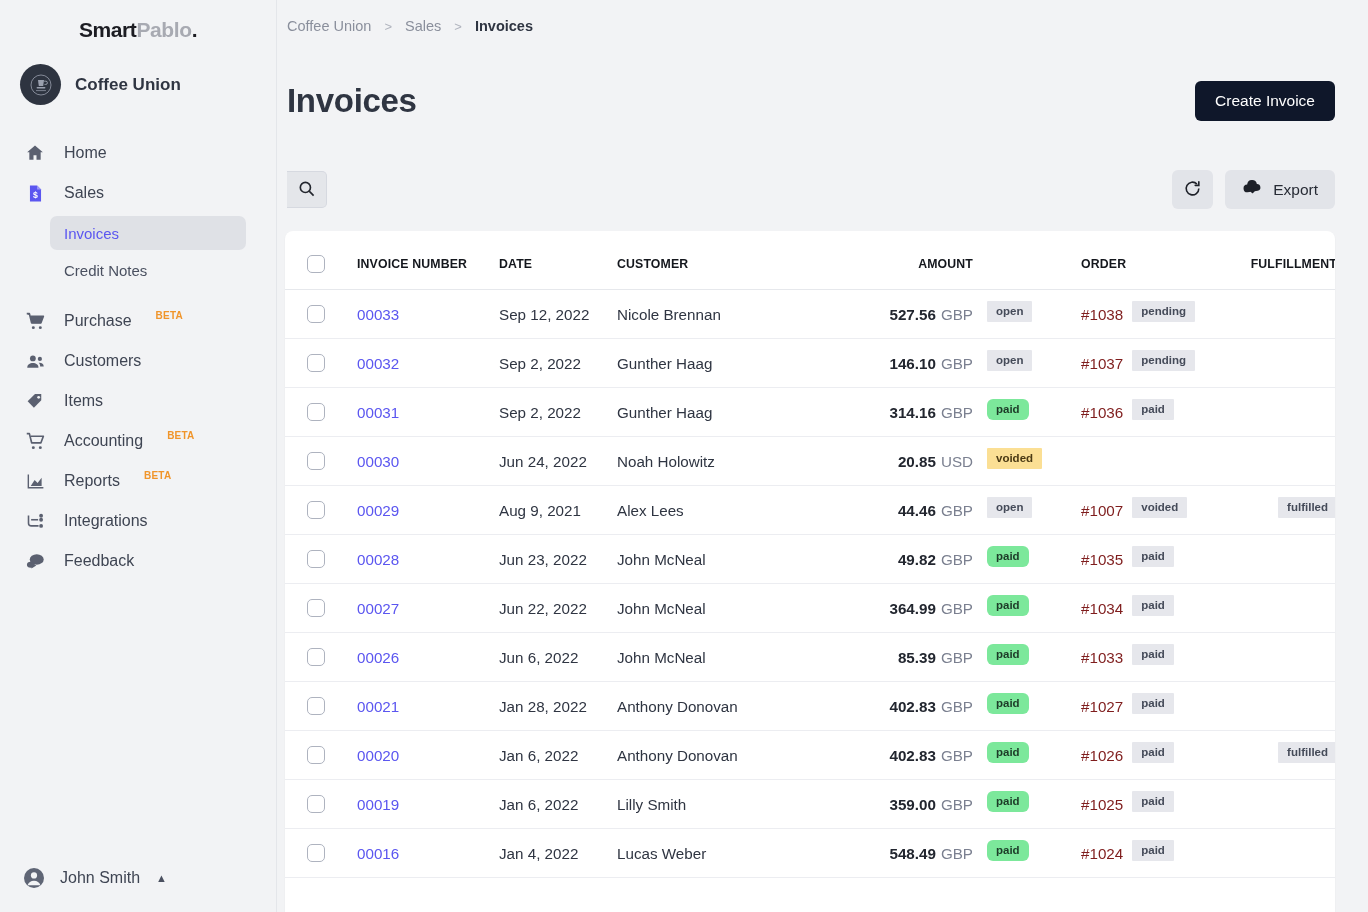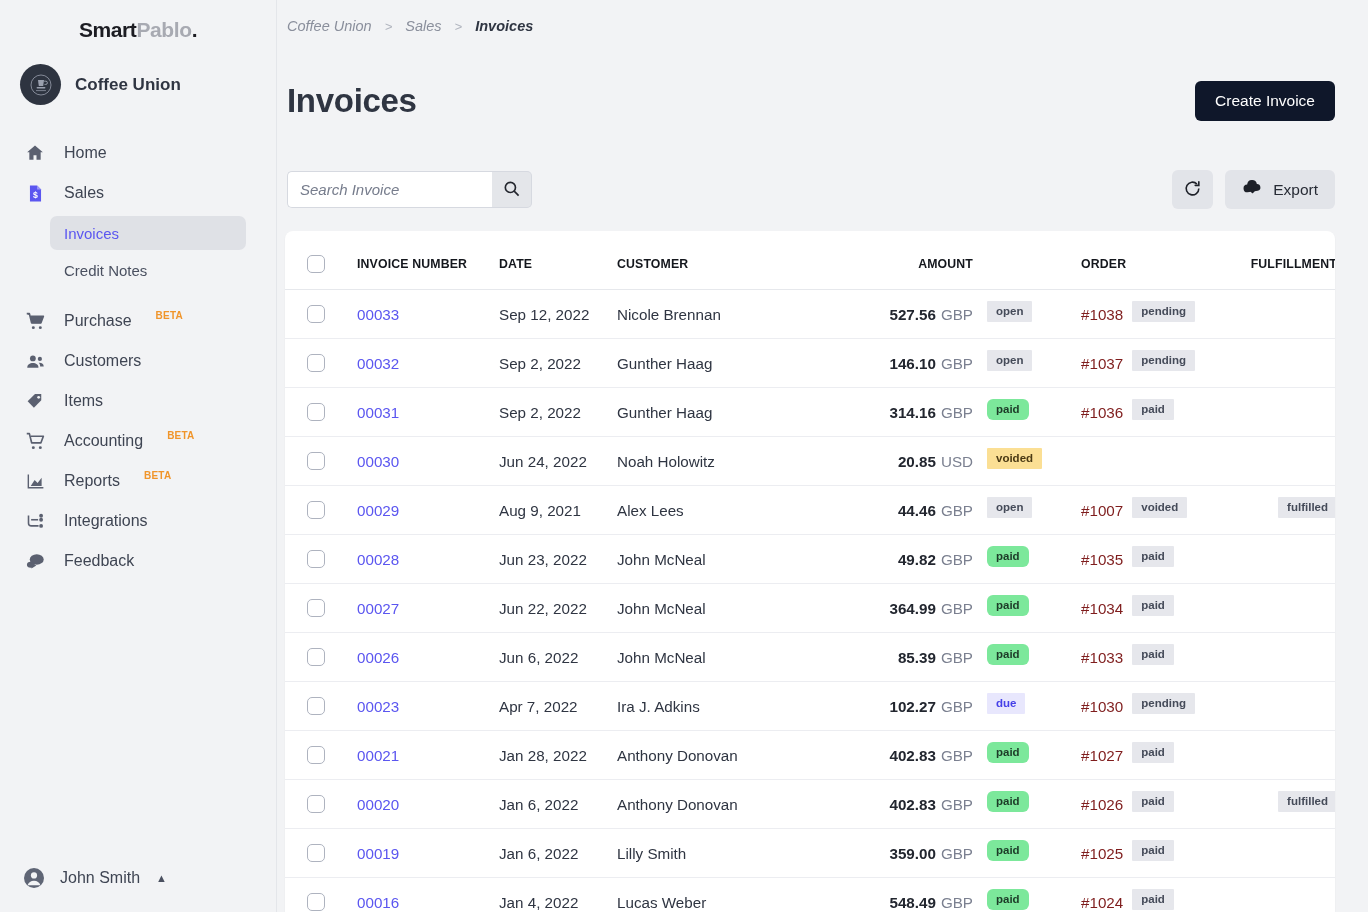--- a/index.html
+++ b/index.html
@@ -59,21 +59,21 @@
   .user-bar {
     display: flex; align-items: center; gap: 14px;
     padding: 0 0 22px 22px;
   }
   .user-avatar { width: 24px; height: 24px; flex: none; color: #5f6575; }
   .user-name { font-size: 16px; color: #3f4553; }
   .caret-up { margin-left: 2px; color: #4a5060; font-size: 11px; }
 
   
   .main { flex: 1; height: 912px; position: relative; overflow: hidden; }
-  .crumbs { padding: 18px 0 0 10px; font-size: 14.5px; color: #8a8f9c; font-style: italic; }
+  .crumbs { padding: 18px 0 0 10px; font-size: 14.5px; color: #8a8f9c; }
   .crumbs a { color: #8a8f9c; text-decoration: none; }
   .crumbs .sep { margin: 0 9px; color: #b0b4be; font-size: 13px; }
   .crumbs .cur { color: #2f3542; font-weight: bold; }
 
   .title-row {
     display: flex; align-items: center; justify-content: space-between;
     padding: 26px 33px 0 10px;
   }
   .page-title { font-size: 33px; font-weight: bold; color: #2f3542; letter-spacing: -0.3px; }
   .btn-primary {
@@ -326,21 +326,20 @@
       <span class="cur">Invoices</span>
     </div>
 
     <div class="title-row">
       <h1 class="page-title">Invoices</h1>
       <button class="btn-primary">Create Invoice</button>
     </div>
 
     <div class="toolbar">
       <div class="search-group">
-        <input class="search-input" type="text" placeholder="Search Invoice" style="">
         <button class="search-btn">
           <span>
             <svg width="19" height="19" viewBox="0 0 24 24" fill="none" stroke="#23262e" stroke-width="2.1">
               <circle cx="10.6" cy="10.6" r="6.4"></circle>
                 <path d="M15.4 15.4 21 21"></path>
             </svg>
           </span>
         </button>
       </div>
       <div class="tool-right">
@@ -530,39 +529,20 @@
                 </span>
               </td>
               <td class="c-ful">
                 <span class="ful-cell"></span>
               </td>
             </tr>
             <tr>
               <td class="c-chk">
                 <span class="chk"></span>
               </td>
-              <td class="c-num"><a class="inv-link" href="#">00023</a></td>
-              <td class="c-date">Apr 7, 2022</td>
-              <td class="c-cust">Ira J. Adkins</td>
-              <td class="c-amt"><span class="amt-val">102.27</span><span class="amt-cur">GBP</span></td>
-              <td class="c-stat"><span class="badge b-indigo">due</span></td>
-              <td class="c-ord">
-                <span class="ord-cell">
-                  <a class="ord-link" href="#">#1030</a>
-                  <span class="badge b-gray">pending</span>
-                </span>
-              </td>
-              <td class="c-ful">
-                <span class="ful-cell"></span>
-              </td>
-            </tr>
-            <tr>
-              <td class="c-chk">
-                <span class="chk"></span>
-              </td>
               <td class="c-num"><a class="inv-link" href="#">00021</a></td>
               <td class="c-date">Jan 28, 2022</td>
               <td class="c-cust">Anthony Donovan</td>
               <td class="c-amt"><span class="amt-val">402.83</span><span class="amt-cur">GBP</span></td>
               <td class="c-stat"><span class="badge b-green">paid</span></td>
               <td class="c-ord">
                 <span class="ord-cell">
                   <a class="ord-link" href="#">#1027</a>
                   <span class="badge b-gray">paid</span>
                 </span>

